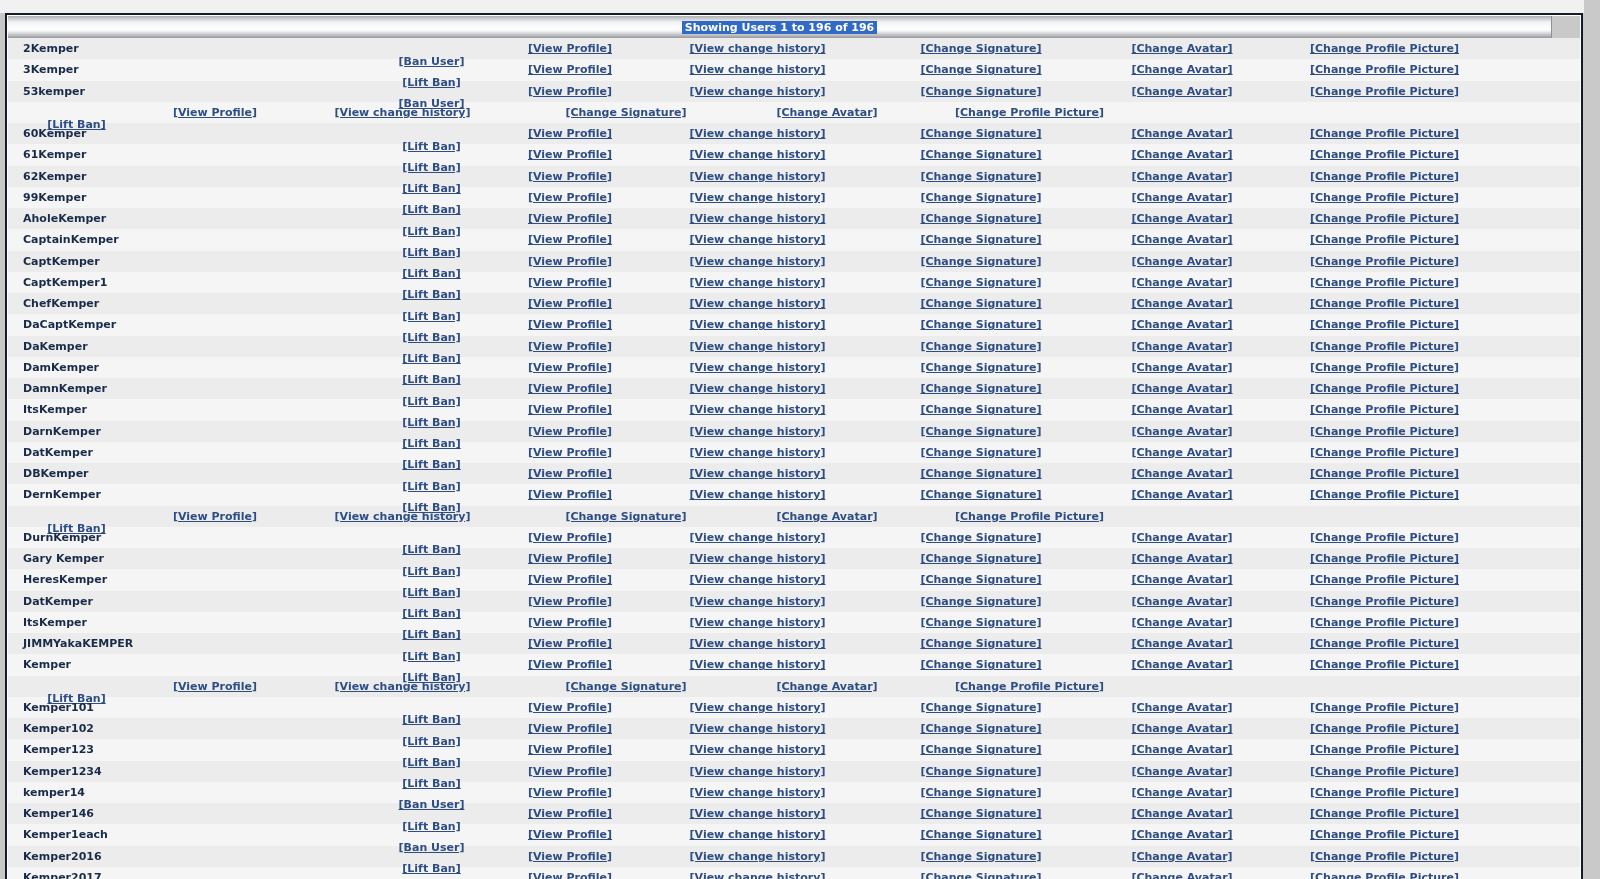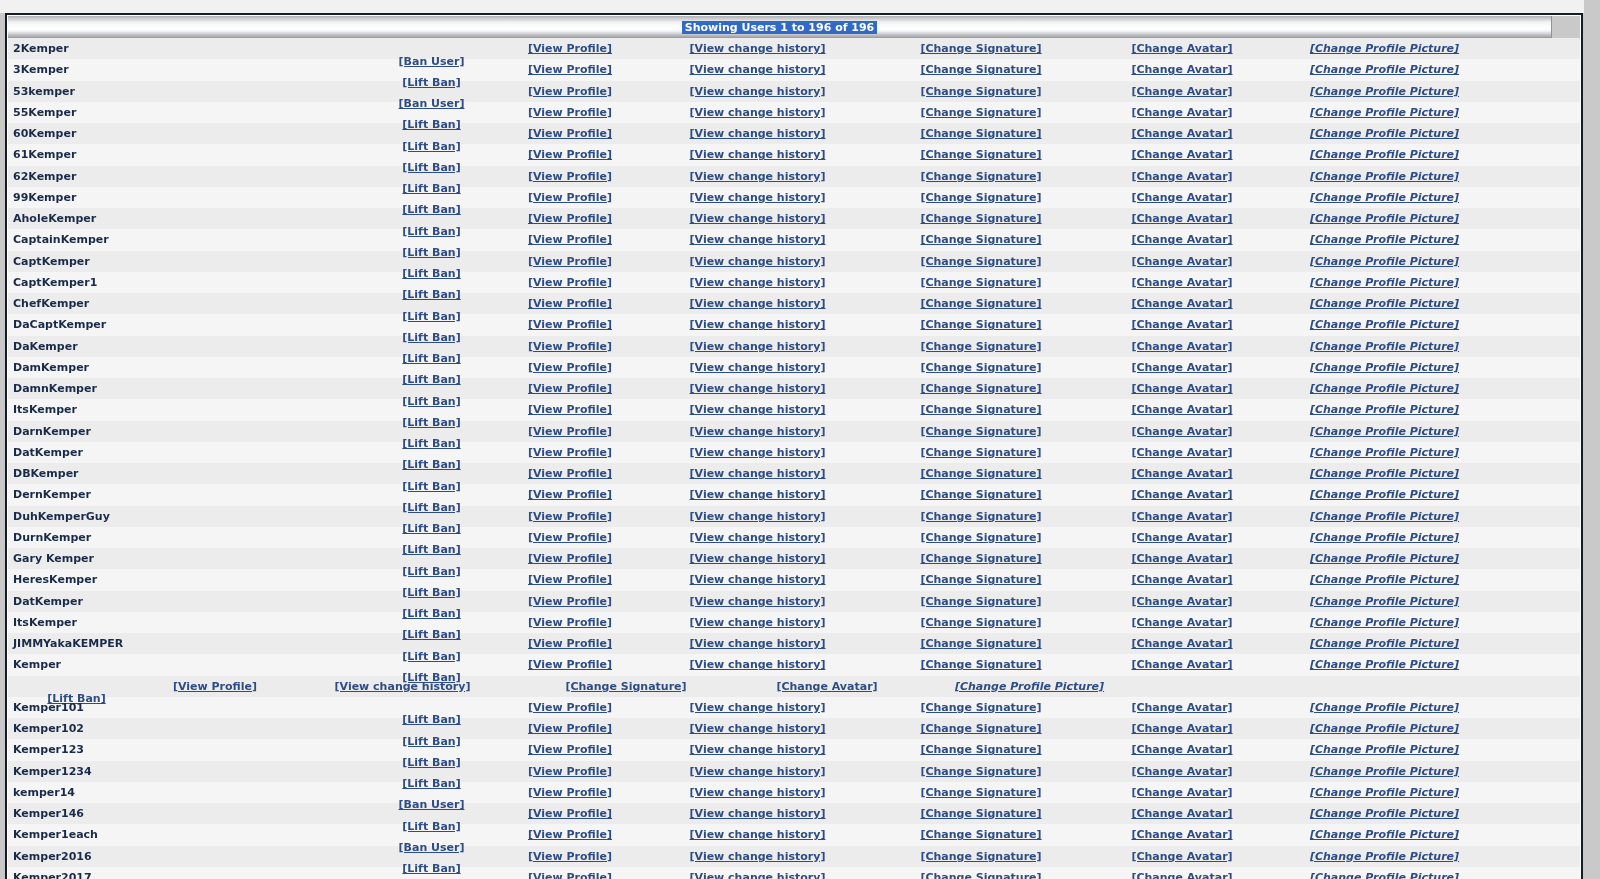--- a/index.html
+++ b/index.html
@@ -70,27 +70,27 @@
   .row.even { background: var(--row-even, #F5F5F5); }
   .cell {
     height: 100%;
     display: flex;
     align-items: center;
     justify-content: center;
     overflow: hidden;
     white-space: nowrap;
     flex: 0 0 auto;
   }
-  .c-user    { width: 355px; justify-content: flex-start; padding-left: 5px; box-sizing: border-box; }
+  .c-user    { width: 355px; justify-content: flex-start; padding-left: 15px; box-sizing: border-box; }
   .c-ban     { width: 137px; margin-top: 25px; }
   .c-profile { width: 140px; justify-content: center; }
   .c-history { width: 235px; }
   .c-sig     { width: 212px; }
   .c-avatar  { width: 190px; }
-  .c-pic     { width: 303px; padding-right: 88px; box-sizing: border-box; font-style: italic; }
+  .c-pic     { width: 303px; padding-right: 88px; box-sizing: border-box; }
   .username {
     font-size: 11px;
     font-weight: bold;
     color: var(--username-text, #1A2B4A);
   }
   a.action-link {
     font-size: 11px;
     font-weight: bold;
     color: var(--link, #2E4D85);
     text-decoration: underline;
@@ -173,23 +173,20 @@
           <a class="action-link">[Change Signature]</a>
         </div>
         <div class="cell c-avatar">
           <a class="action-link">[Change Avatar]</a>
         </div>
         <div class="cell c-pic">
           <a class="action-link">[Change Profile Picture]</a>
         </div>
       </div>
       <div class="row even">
-        <div class="cell c-user">
-          <span class="username">55Kemper</span>
-        </div>
         <div class="cell c-ban">
           <a class="action-link">[Lift Ban]</a>
         </div>
         <div class="cell c-profile">
           <a class="action-link">[View Profile]</a>
         </div>
         <div class="cell c-history">
           <a class="action-link">[View change history]</a>
         </div>
         <div class="cell c-sig">
@@ -610,23 +607,20 @@
           <a class="action-link">[Change Signature]</a>
         </div>
         <div class="cell c-avatar">
           <a class="action-link">[Change Avatar]</a>
         </div>
         <div class="cell c-pic">
           <a class="action-link">[Change Profile Picture]</a>
         </div>
       </div>
       <div class="row odd">
-        <div class="cell c-user">
-          <span class="username">DuhKemperGuy</span>
-        </div>
         <div class="cell c-ban">
           <a class="action-link">[Lift Ban]</a>
         </div>
         <div class="cell c-profile">
           <a class="action-link">[View Profile]</a>
         </div>
         <div class="cell c-history">
           <a class="action-link">[View change history]</a>
         </div>
         <div class="cell c-sig">

